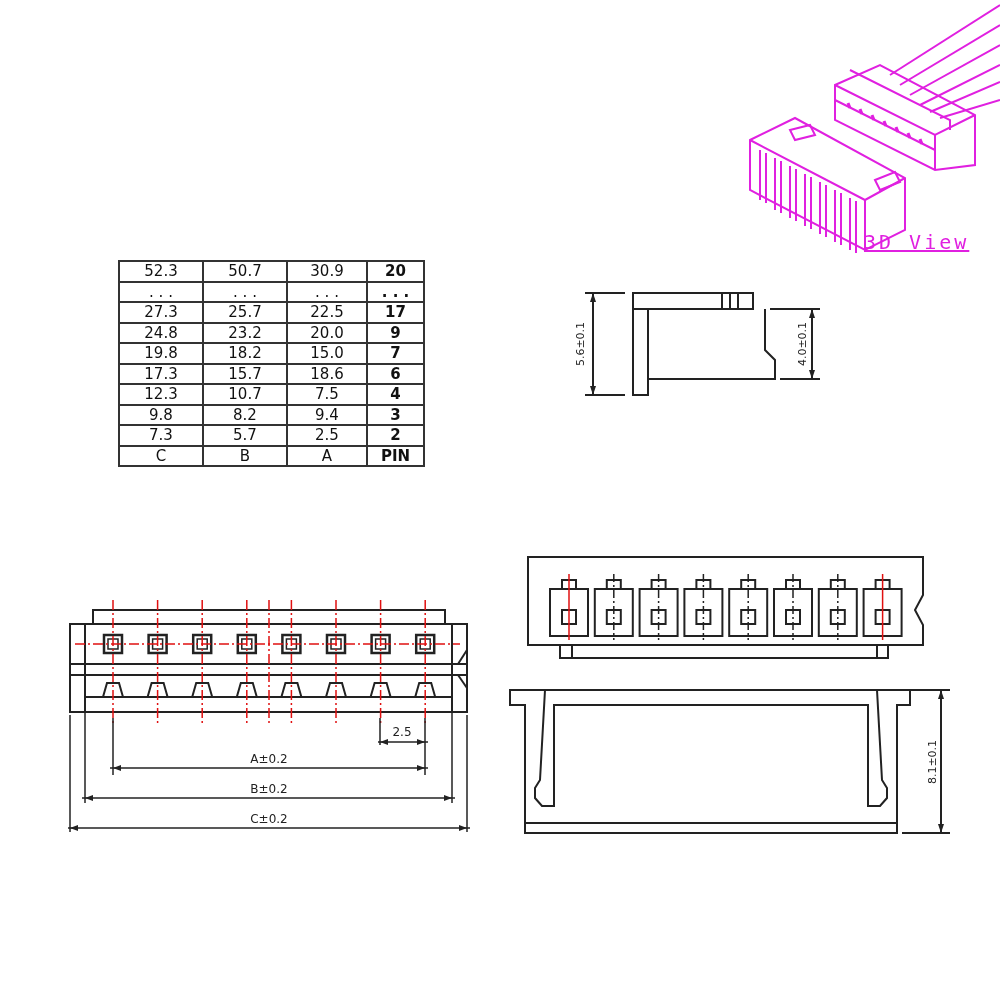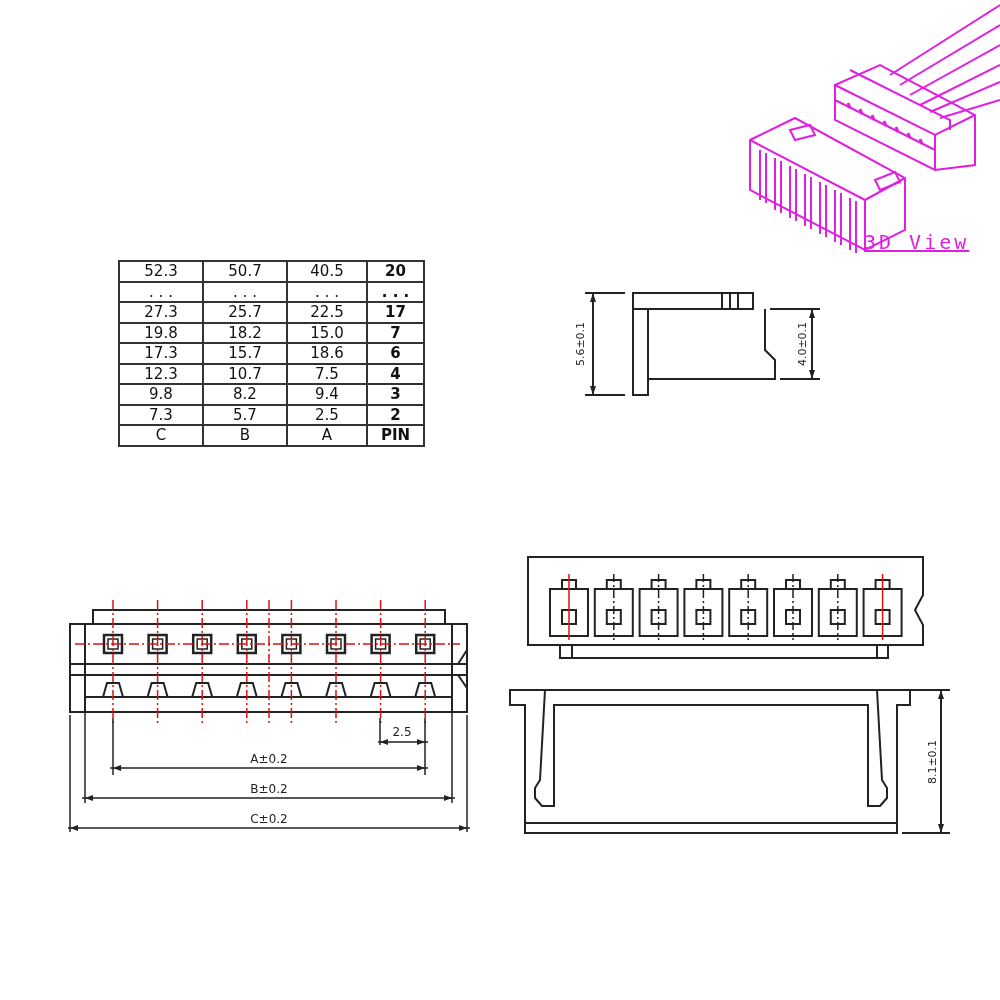--- a/index.html
+++ b/index.html
@@ -13,34 +13,40 @@
   .label3d { position:absolute; left:864px; top:230px; color:#e020e0; font-size:20px; letter-spacing:3px; text-decoration:underline; font-family:"DejaVu Sans Mono", monospace; }
 </style>
 </head>
 <body>
 
 <table id="dim-table">
   <tbody id="table-body">
       <tr>
         <td class="c1">52.3</td>
         <td class="c2">50.7</td>
-        <td class="c3">40.5</td>
+        <td class="c3">30.9</td>
         <td class="pin">20</td>
       </tr>
       <tr>
         <td class="c1">. . .</td>
         <td class="c2">. . .</td>
         <td class="c3">. . .</td>
         <td class="pin">. . .</td>
       </tr>
       <tr>
         <td class="c1">27.3</td>
         <td class="c2">25.7</td>
         <td class="c3">22.5</td>
         <td class="pin">17</td>
+      </tr>
+      <tr>
+        <td class="c1">24.8</td>
+        <td class="c2">23.2</td>
+        <td class="c3">20.0</td>
+        <td class="pin">9</td>
       </tr>
       <tr>
         <td class="c1">19.8</td>
         <td class="c2">18.2</td>
         <td class="c3">15.0</td>
         <td class="pin">7</td>
       </tr>
       <tr>
         <td class="c1">17.3</td>
         <td class="c2">15.7</td>

